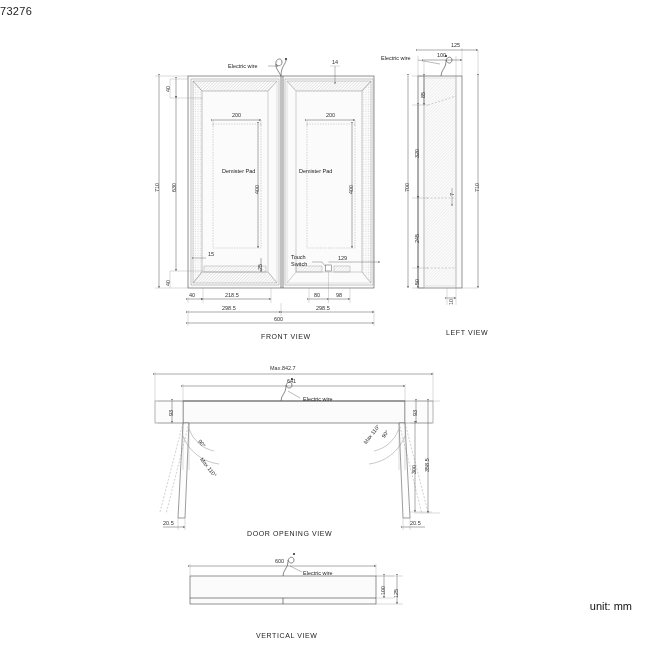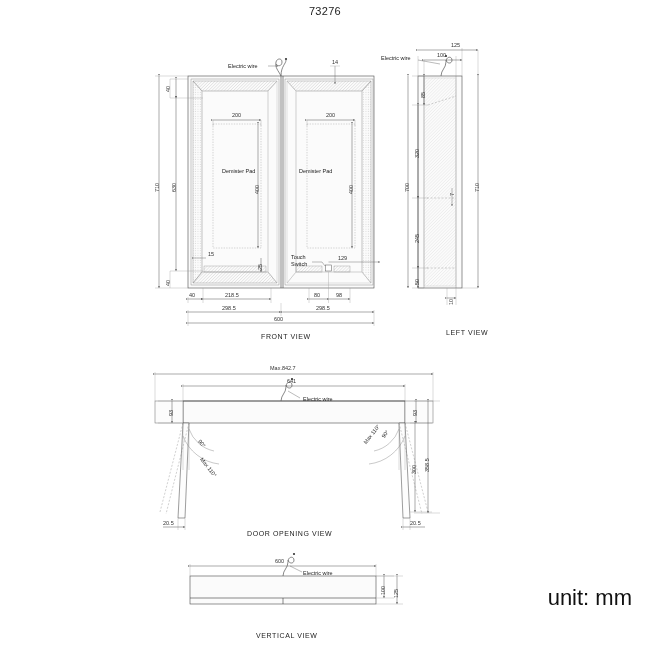--- a/index.html
+++ b/index.html
@@ -1,23 +1,23 @@
 <!DOCTYPE html>
 <html><head>
 <meta charset="utf-8">
 <style>
   html,body{margin:0;padding:0;background:#ffffff;}
   body{width:650px;height:650px;font-family:"Liberation Sans",sans-serif;color:#1a1a1a;overflow:hidden;}
   #root{position:relative;width:650px;height:650px;}
   .title{
-    position:absolute;left:0;top:5px;width:650px;text-align:center;
+    position:absolute;left:0;top:5px;width:650px;text-align:left;
     font-size:11px;letter-spacing:.3px;color:#222;
   }
   .unit{
-    position:absolute;right:18px;top:585px;font-size:22px;color:#111;
+    position:absolute;right:18px;top:600px;font-size:11px;color:#111;
   }
   .viewlabel{position:absolute;font-size:7px;letter-spacing:.6px;color:#222;white-space:nowrap;}
   .dim{position:absolute;font-size:5.5px;color:#333;white-space:nowrap;line-height:1;}
   .dim.v{transform-origin:left top;transform:rotate(-90deg);}
   .note{position:absolute;font-size:5.5px;color:#222;white-space:nowrap;line-height:1.25;}
   svg{position:absolute;left:0;top:0;overflow:visible;}
   .ln{stroke:#3a3a3a;stroke-width:.6;fill:none;}
   .ln2{stroke:#555;stroke-width:.5;fill:none;}
   .thin{stroke:#777;stroke-width:.4;fill:none;}
   .dash{stroke:#888;stroke-width:.4;fill:none;stroke-dasharray:2 1.6;}

